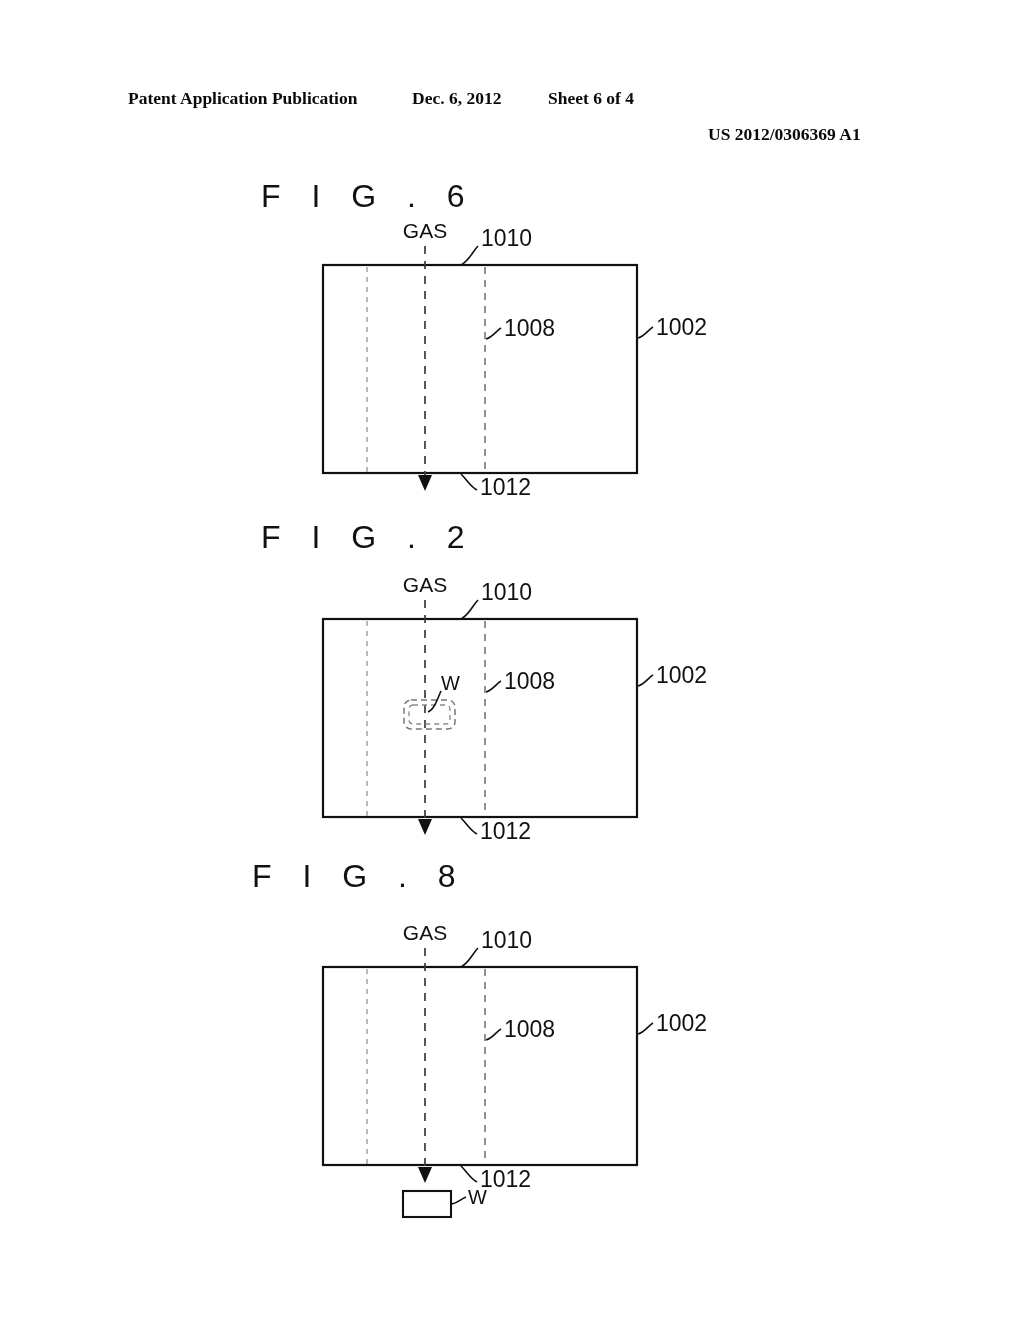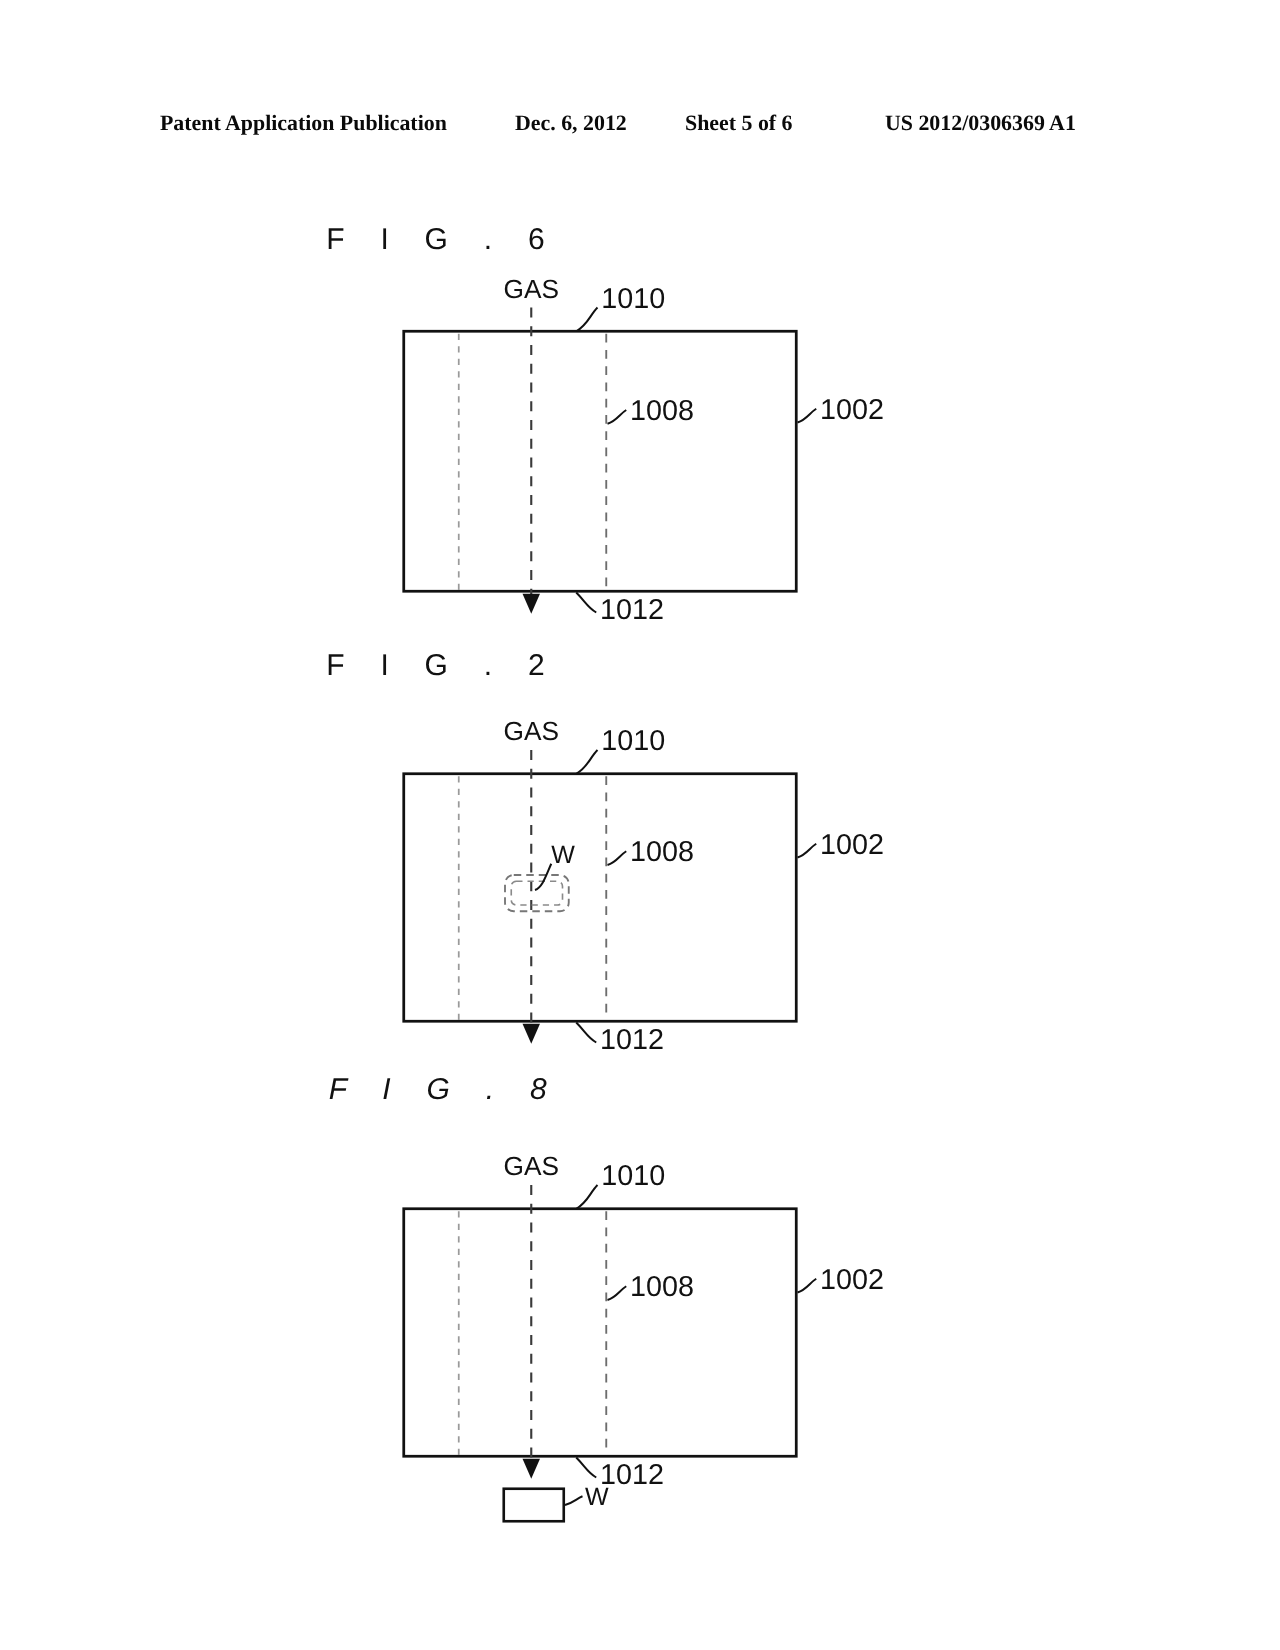--- a/index.html
+++ b/index.html
@@ -34,34 +34,34 @@
     color: #0a0a0a;
     white-space: nowrap;
   }
   .pub-header > span {
     position: absolute;
     top: 0;
   }
   .hdr-pub   { left: 128px; }
   .hdr-date  { left: 412px; }
   .hdr-sheet { left: 548px; }
-  .hdr-num   { left: 708px; }
+  .hdr-num   { left: 708px; margin-top: 36px; }
 
   
   .fig-label {
     position: absolute;
     font-family: "Liberation Sans", sans-serif;
-    font-size: 24px;
+    font-size: 32px;
     letter-spacing: 11px;
     color: #111111;
     white-space: nowrap;
   }
   #fig6-label { left: 261px; top: 178px; }
   #fig7-label { left: 261px; top: 519px; }
-  #fig8-label { left: 263px; top: 858px; font-style: italic; }
+  #fig8-label { left: 252px; top: 858px; }
 
   
   .fig-canvas {
     position: absolute;
     left: 0;
   }
   #fig6-canvas { top: 210px;  width: 1024px; height: 300px; }
   #fig7-canvas { top: 560px;  width: 1024px; height: 300px; }
   #fig8-canvas { top: 908px;  width: 1024px; height: 330px; }
 
@@ -132,21 +132,21 @@
   }
 </style>
 </head>
 <body>
 
 <div id="page">
 
   <div class="pub-header">
     <span class="hdr-pub">Patent Application Publication</span>
     <span class="hdr-date">Dec. 6, 2012</span>
-    <span class="hdr-sheet">Sheet 5 of 6</span>
+    <span class="hdr-sheet">Sheet 6 of 4</span>
     <span class="hdr-num">US 2012/0306369 A1</span>
   </div>
 
   <div class="fig-label" id="fig6-label">F I G .  6</div>
 
   <svg class="fig-canvas" id="fig6-canvas" viewBox="0 0 1024 300">
 
     <rect class="chamber-outline" x="323" y="55" width="314" height="208"></rect>
 
     <line class="inner-line-light" x1="367" y1="57" x2="367" y2="262"></line>

